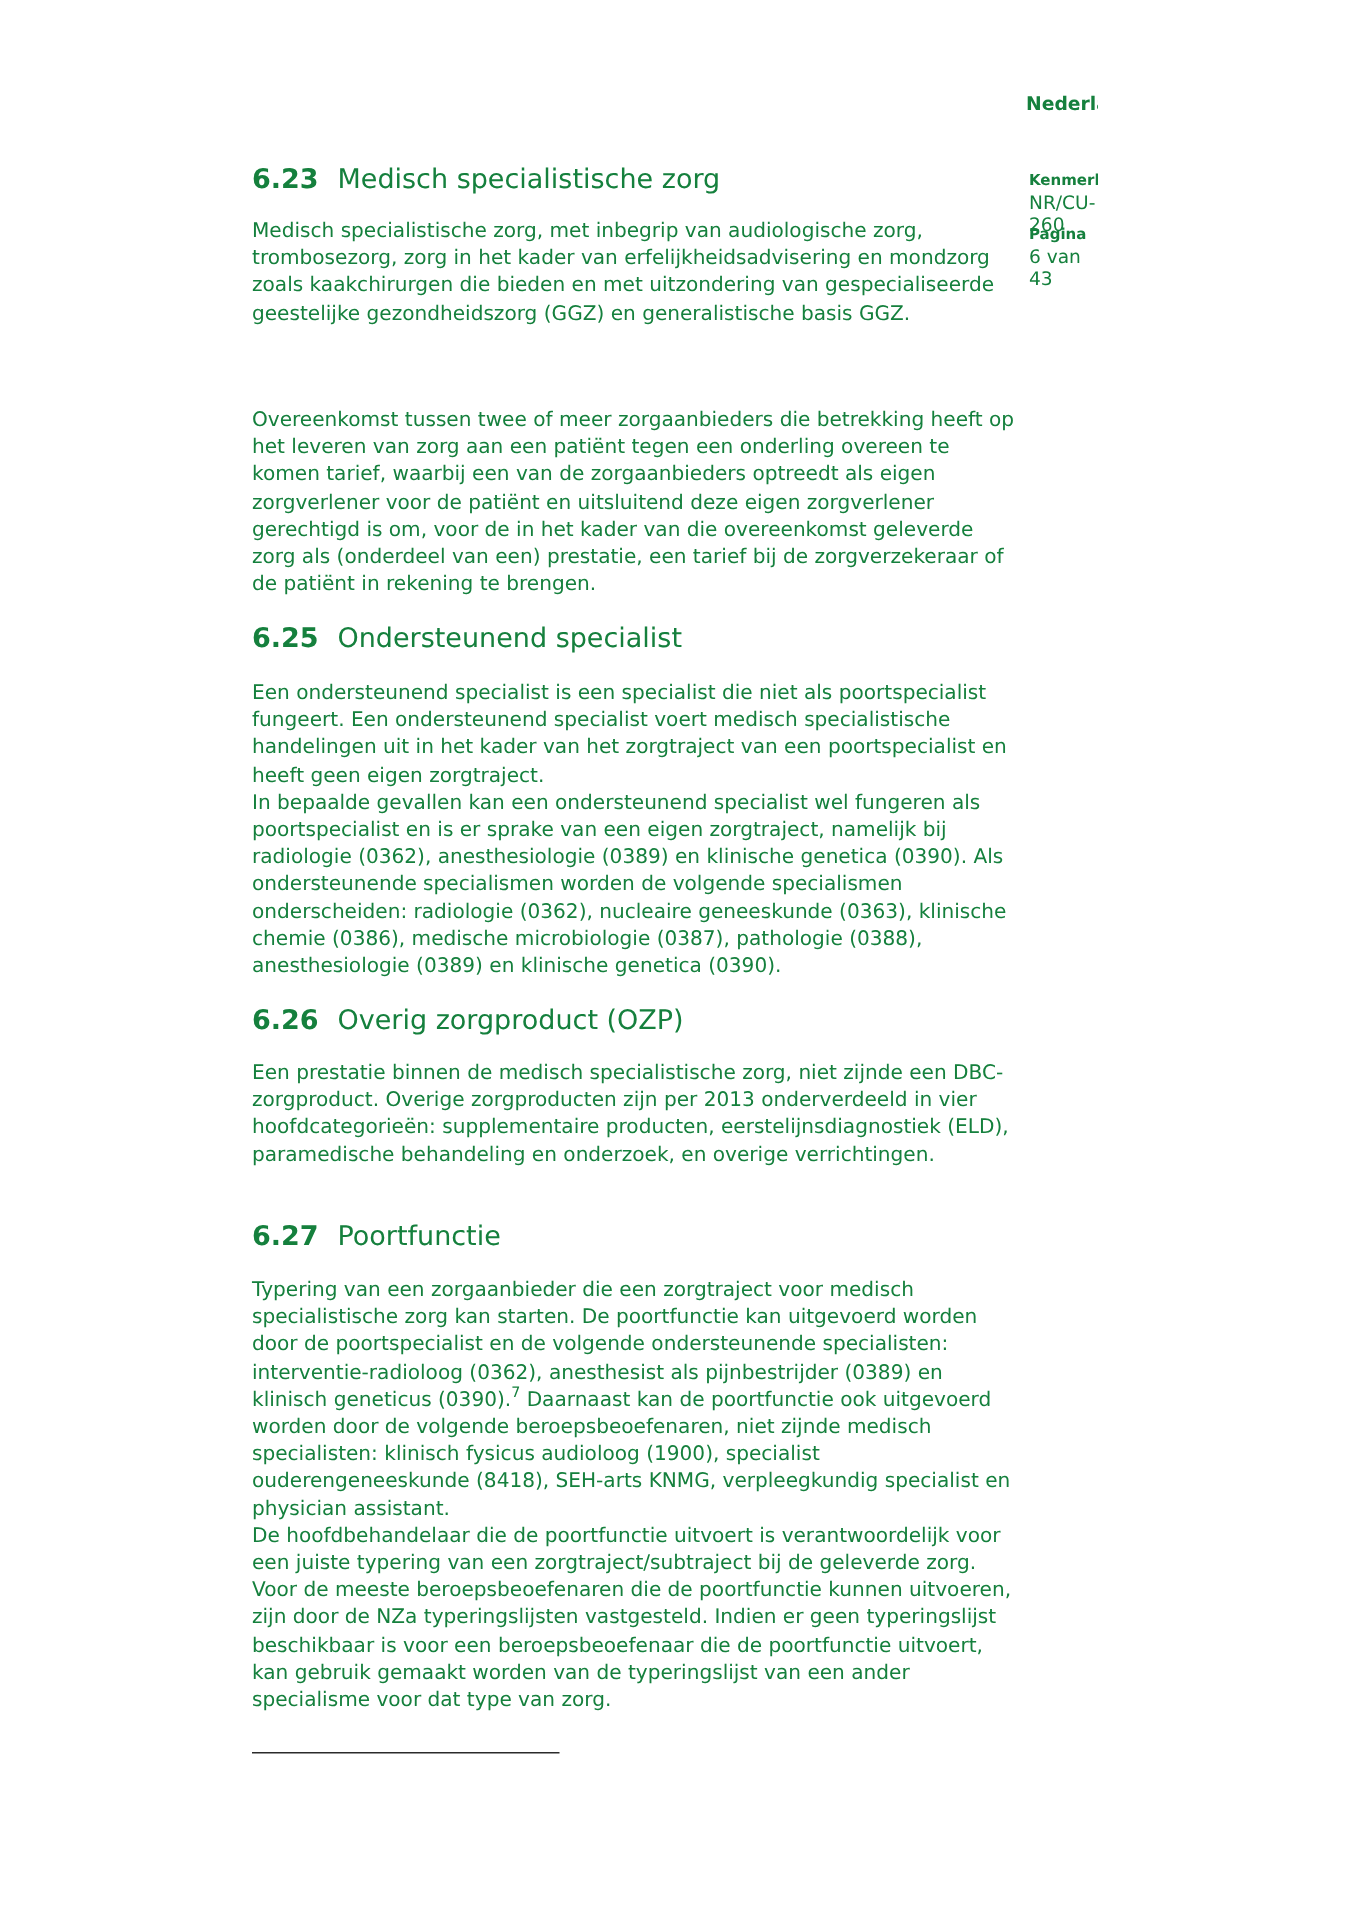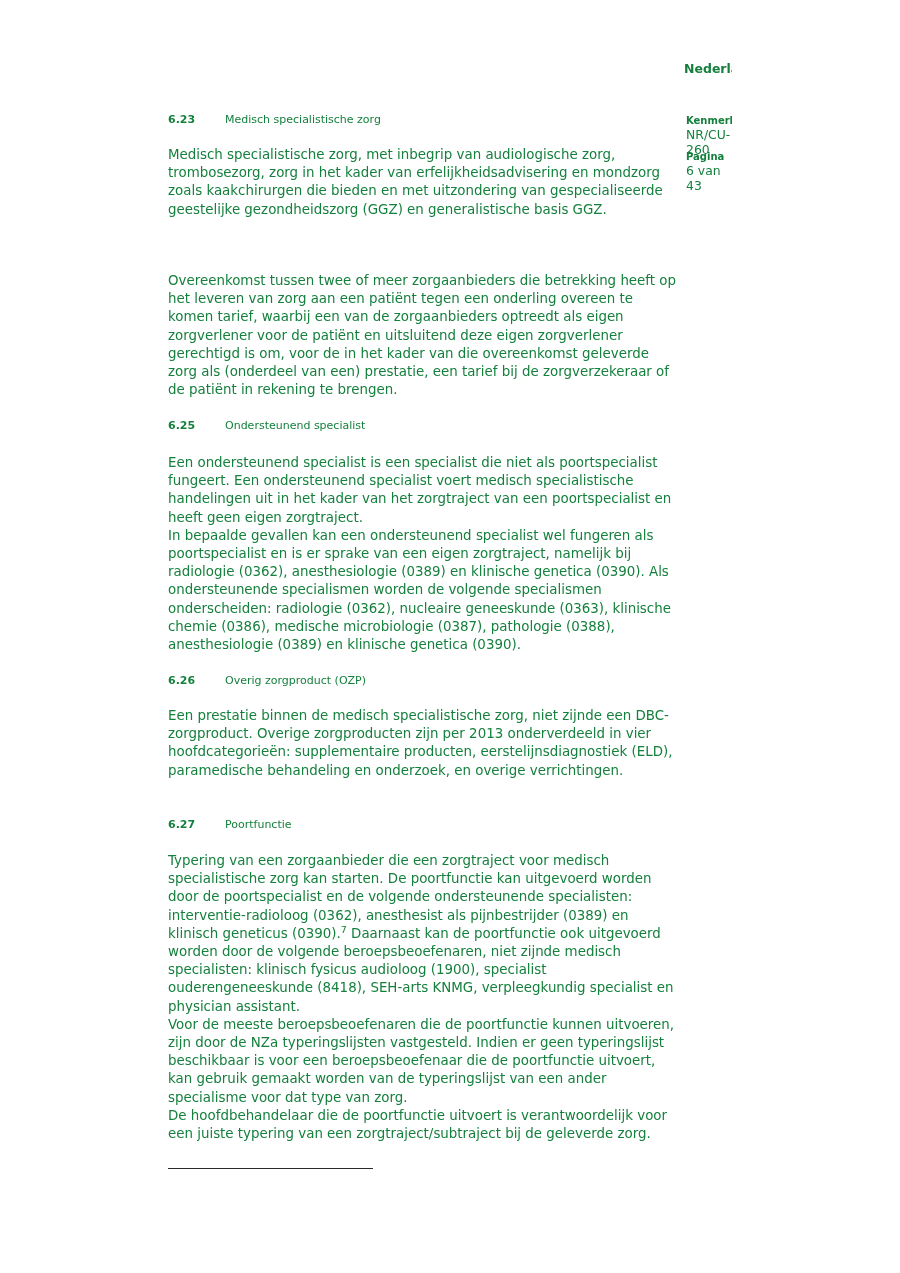--- a/index.html
+++ b/index.html
@@ -21,21 +21,21 @@
     white-space: nowrap;
   }
   .meta-block { position: absolute; left: 686px; }
   .meta-label { font-size: 10px; font-weight: bold; line-height: 13px; }
   .meta-value { font-size: 12.4px; line-height: 15px; }
   .col {
     position: absolute;
     left: 168px;
     width: 514px;
   }
-  .heading { font-size: 11px; line-height: 18px; white-space: nowrap; }
+  .heading { font-size: 18px; line-height: 18px; white-space: nowrap; }
   .heading .num { font-weight: bold; display: inline-block; width: 57px; }
   .para p {
     margin: 0;
     font-size: 13.4px;
     line-height: 18.2px;
   }
   sup {
     font-size: 9.5px;
     line-height: 0;
     vertical-align: super;
@@ -98,19 +98,19 @@
   </div>
   <div class="col para" style="top:707px">
     <p>Een prestatie binnen de medisch specialistische zorg, niet zijnde een DBC-zorgproduct. Overige zorgproducten zijn per 2013 onderverdeeld in vier hoofdcategorieën: supplementaire producten, eerstelijnsdiagnostiek (ELD), paramedische behandeling en onderzoek, en overige verrichtingen.</p>
   </div>
 
   <div class="col heading" style="top:816px">
     <span class="num">6.27</span><span class="title">Poortfunctie</span>
   </div>
   <div class="col para" style="top:852px">
     <p><span>Typering van een zorgaanbieder die een zorgtraject voor medisch specialistische zorg kan starten. De poortfunctie kan uitgevoerd worden door de poortspecialist en de volgende ondersteunende specialisten: interventie-radioloog (0362), anesthesist als pijnbestrijder (0389) en klinisch geneticus (0390).</span><sup>7</sup><span> Daarnaast kan de poortfunctie ook uitgevoerd worden door de volgende beroepsbeoefenaren, niet zijnde medisch specialisten: klinisch fysicus audioloog (1900), specialist ouderengeneeskunde (8418), SEH-arts KNMG, verpleegkundig specialist en physician assistant.</span></p>
+    <p>De hoofdbehandelaar die de poortfunctie uitvoert is verantwoordelijk voor een juiste typering van een zorgtraject/subtraject bij de geleverde zorg.</p>
     <p>Voor de meeste beroepsbeoefenaren die de poortfunctie kunnen uitvoeren, zijn door de NZa typeringslijsten vastgesteld. Indien er geen typeringslijst beschikbaar is voor een beroepsbeoefenaar die de poortfunctie uitvoert, kan gebruik gemaakt worden van de typeringslijst van een ander specialisme voor dat type van zorg.</p>
-    <p>De hoofdbehandelaar die de poortfunctie uitvoert is verantwoordelijk voor een juiste typering van een zorgtraject/subtraject bij de geleverde zorg.</p>
   </div>
 
   <div class="rule"></div>
 
 </div>
 
 </body></html>

